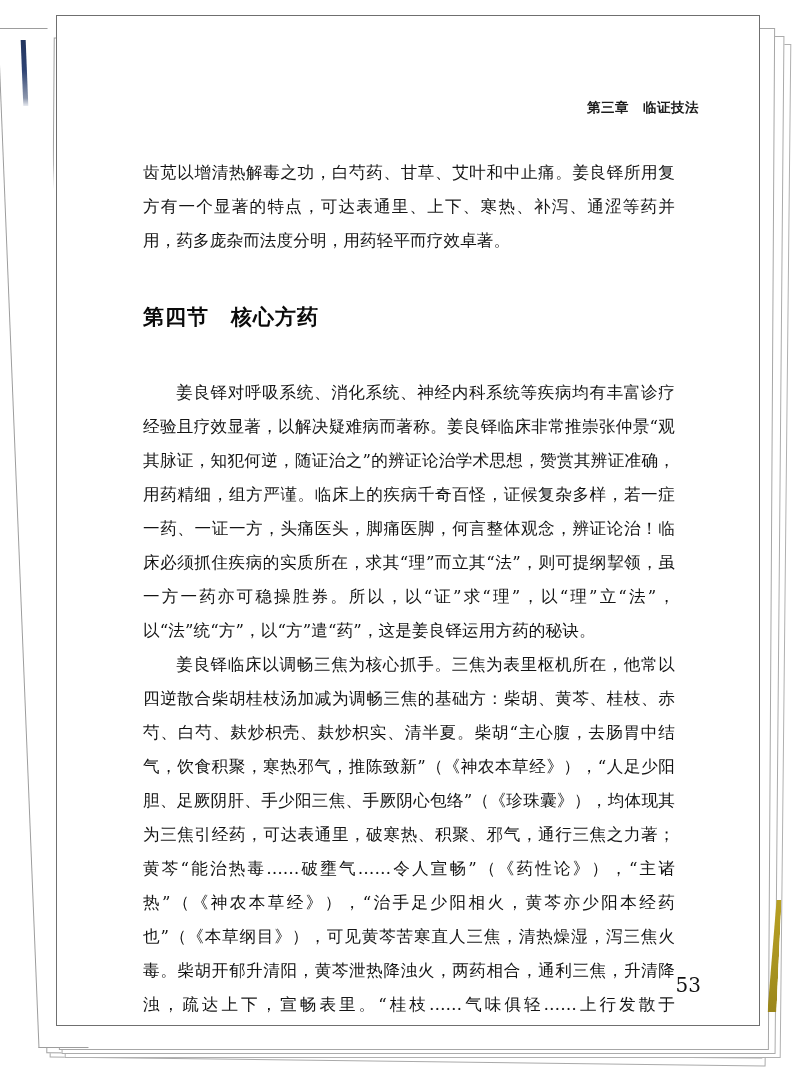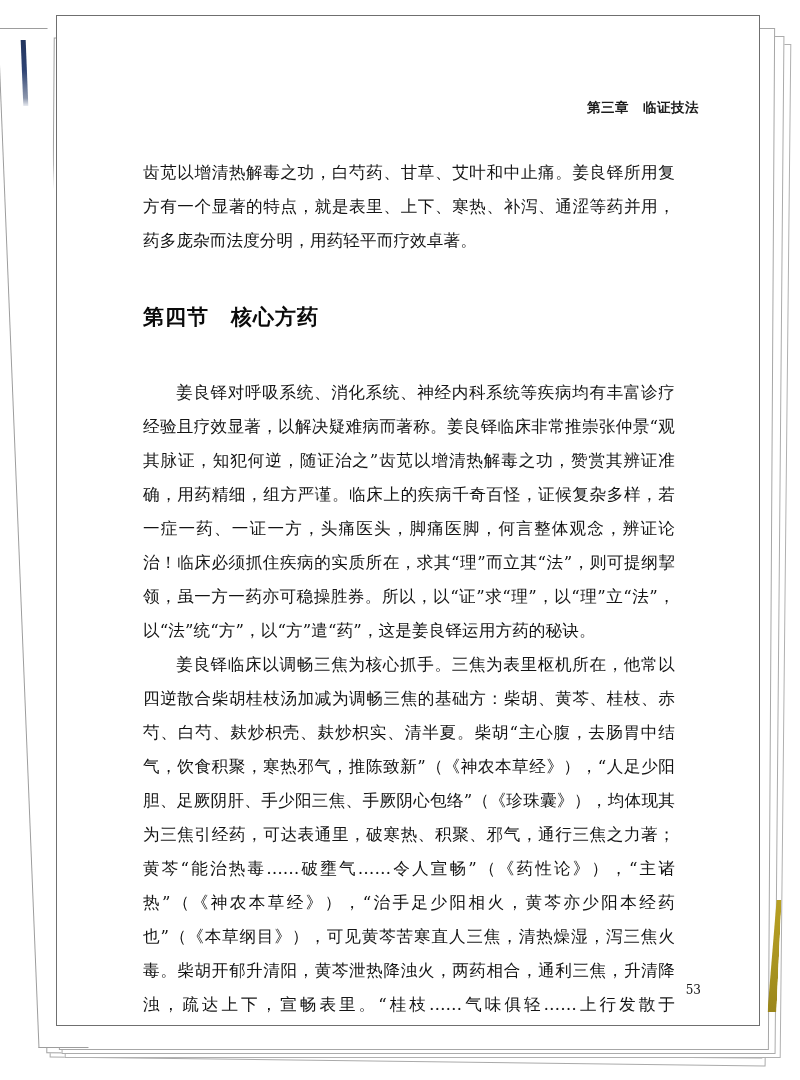--- a/index.html
+++ b/index.html
@@ -176,21 +176,21 @@
     white-space: pre;
   }
 
   .gap-before-title { height: 44px; }
   .gap-after-title  { height: 44px; }
 
   .folio {
     position: absolute;
     bottom: 28px;
     right: 58px;
-    font-size: 12px;
+    font-size: 20px;
     color: #111111;
     font-family: "DejaVu Serif", "Liberation Serif", serif;
   }
 </style>
 </head>
 <body>
 
 <div id="scene">
 
   <div class="sheet sheet-b2"></div>
@@ -204,29 +204,29 @@
   <div class="strip-gold"></div>
 
   <div id="page">
 
     <div class="running-head">第三章　临证技法</div>
 
     <div class="head-rule"></div>
 
     <div class="text-column">
 
-      <p class="para">齿苋以增清热解毒之功，白芍药、甘草、艾叶和中止痛。姜良铎所用复方有一个显著的特点，就是表里、上下、寒热、补泻、通涩等药并用，药多庞杂而法度分明，用药轻平而疗效卓著。</p>
+      <p class="para">齿苋以增清热解毒之功，白芍药、甘草、艾叶和中止痛。姜良铎所用复方有一个显著的特点，可达表通里、上下、寒热、补泻、通涩等药并用，药多庞杂而法度分明，用药轻平而疗效卓著。</p>
 
       <div class="gap-before-title"></div>
 
       <h2 class="section-title">第四节　核心方药</h2>
 
       <div class="gap-after-title"></div>
 
-      <p class="para indent">姜良铎对呼吸系统、消化系统、神经内科系统等疾病均有丰富诊疗经验且疗效显著，以解决疑难病而著称。姜良铎临床非常推崇张仲景“观其脉证，知犯何逆，随证治之”齿苋以增清热解毒之功，赞赏其辨证准确，用药精细，组方严谨。临床上的疾病千奇百怪，证候复杂多样，若一症一药、一证一方，头痛医头，脚痛医脚，何言整体观念，辨证论治！临床必须抓住疾病的实质所在，求其“理”而立其“法”，则可提纲挈领，虽一方一药亦可稳操胜券。所以，以“证”求“理”，以“理”立“法”，以“法”统“方”，以“方”遣“药”，这是姜良铎运用方药的秘诀。</p>
+      <p class="para indent">姜良铎对呼吸系统、消化系统、神经内科系统等疾病均有丰富诊疗经验且疗效显著，以解决疑难病而著称。姜良铎临床非常推崇张仲景“观其脉证，知犯何逆，随证治之”的辨证论治学术思想，赞赏其辨证准确，用药精细，组方严谨。临床上的疾病千奇百怪，证候复杂多样，若一症一药、一证一方，头痛医头，脚痛医脚，何言整体观念，辨证论治！临床必须抓住疾病的实质所在，求其“理”而立其“法”，则可提纲挈领，虽一方一药亦可稳操胜券。所以，以“证”求“理”，以“理”立“法”，以“法”统“方”，以“方”遣“药”，这是姜良铎运用方药的秘诀。</p>
 
       <p class="para indent">姜良铎临床以调畅三焦为核心抓手。三焦为表里枢机所在，他常以四逆散合柴胡桂枝汤加减为调畅三焦的基础方：柴胡、黄芩、桂枝、赤芍、白芍、麸炒枳壳、麸炒枳实、清半夏。柴胡“主心腹，去肠胃中结气，饮食积聚，寒热邪气，推陈致新”（《神农本草经》），“人足少阳胆、足厥阴肝、手少阳三焦、手厥阴心包络”（《珍珠囊》），均体现其为三焦引经药，可达表通里，破寒热、积聚、邪气，通行三焦之力著；黄芩“能治热毒……破壅气……令人宣畅”（《药性论》），“主诸热”（《神农本草经》），“治手足少阳相火，黄芩亦少阳本经药也”（《本草纲目》），可见黄芩苦寒直人三焦，清热燥湿，泻三焦火毒。柴胡开郁升清阳，黄芩泄热降浊火，两药相合，通利三焦，升清降浊，疏达上下，宣畅表里。“桂枝……气味俱轻……上行发散于表”（《珍珠囊》）；芍药苦、酸，微寒，《本草备要》认为其“人肝脾血分，为手足太阴行经药……和血脉，收阴气，敛逆气”。桂枝温通血脉，振奋脾阳；赤芍、白芍酸寒收敛，益阴行血。一阴一阳，共奏通调血脉、调和营卫、恢复三焦</p>
 
     </div>
 
     <div class="folio">53</div>
 
   </div>
 </div>
 

